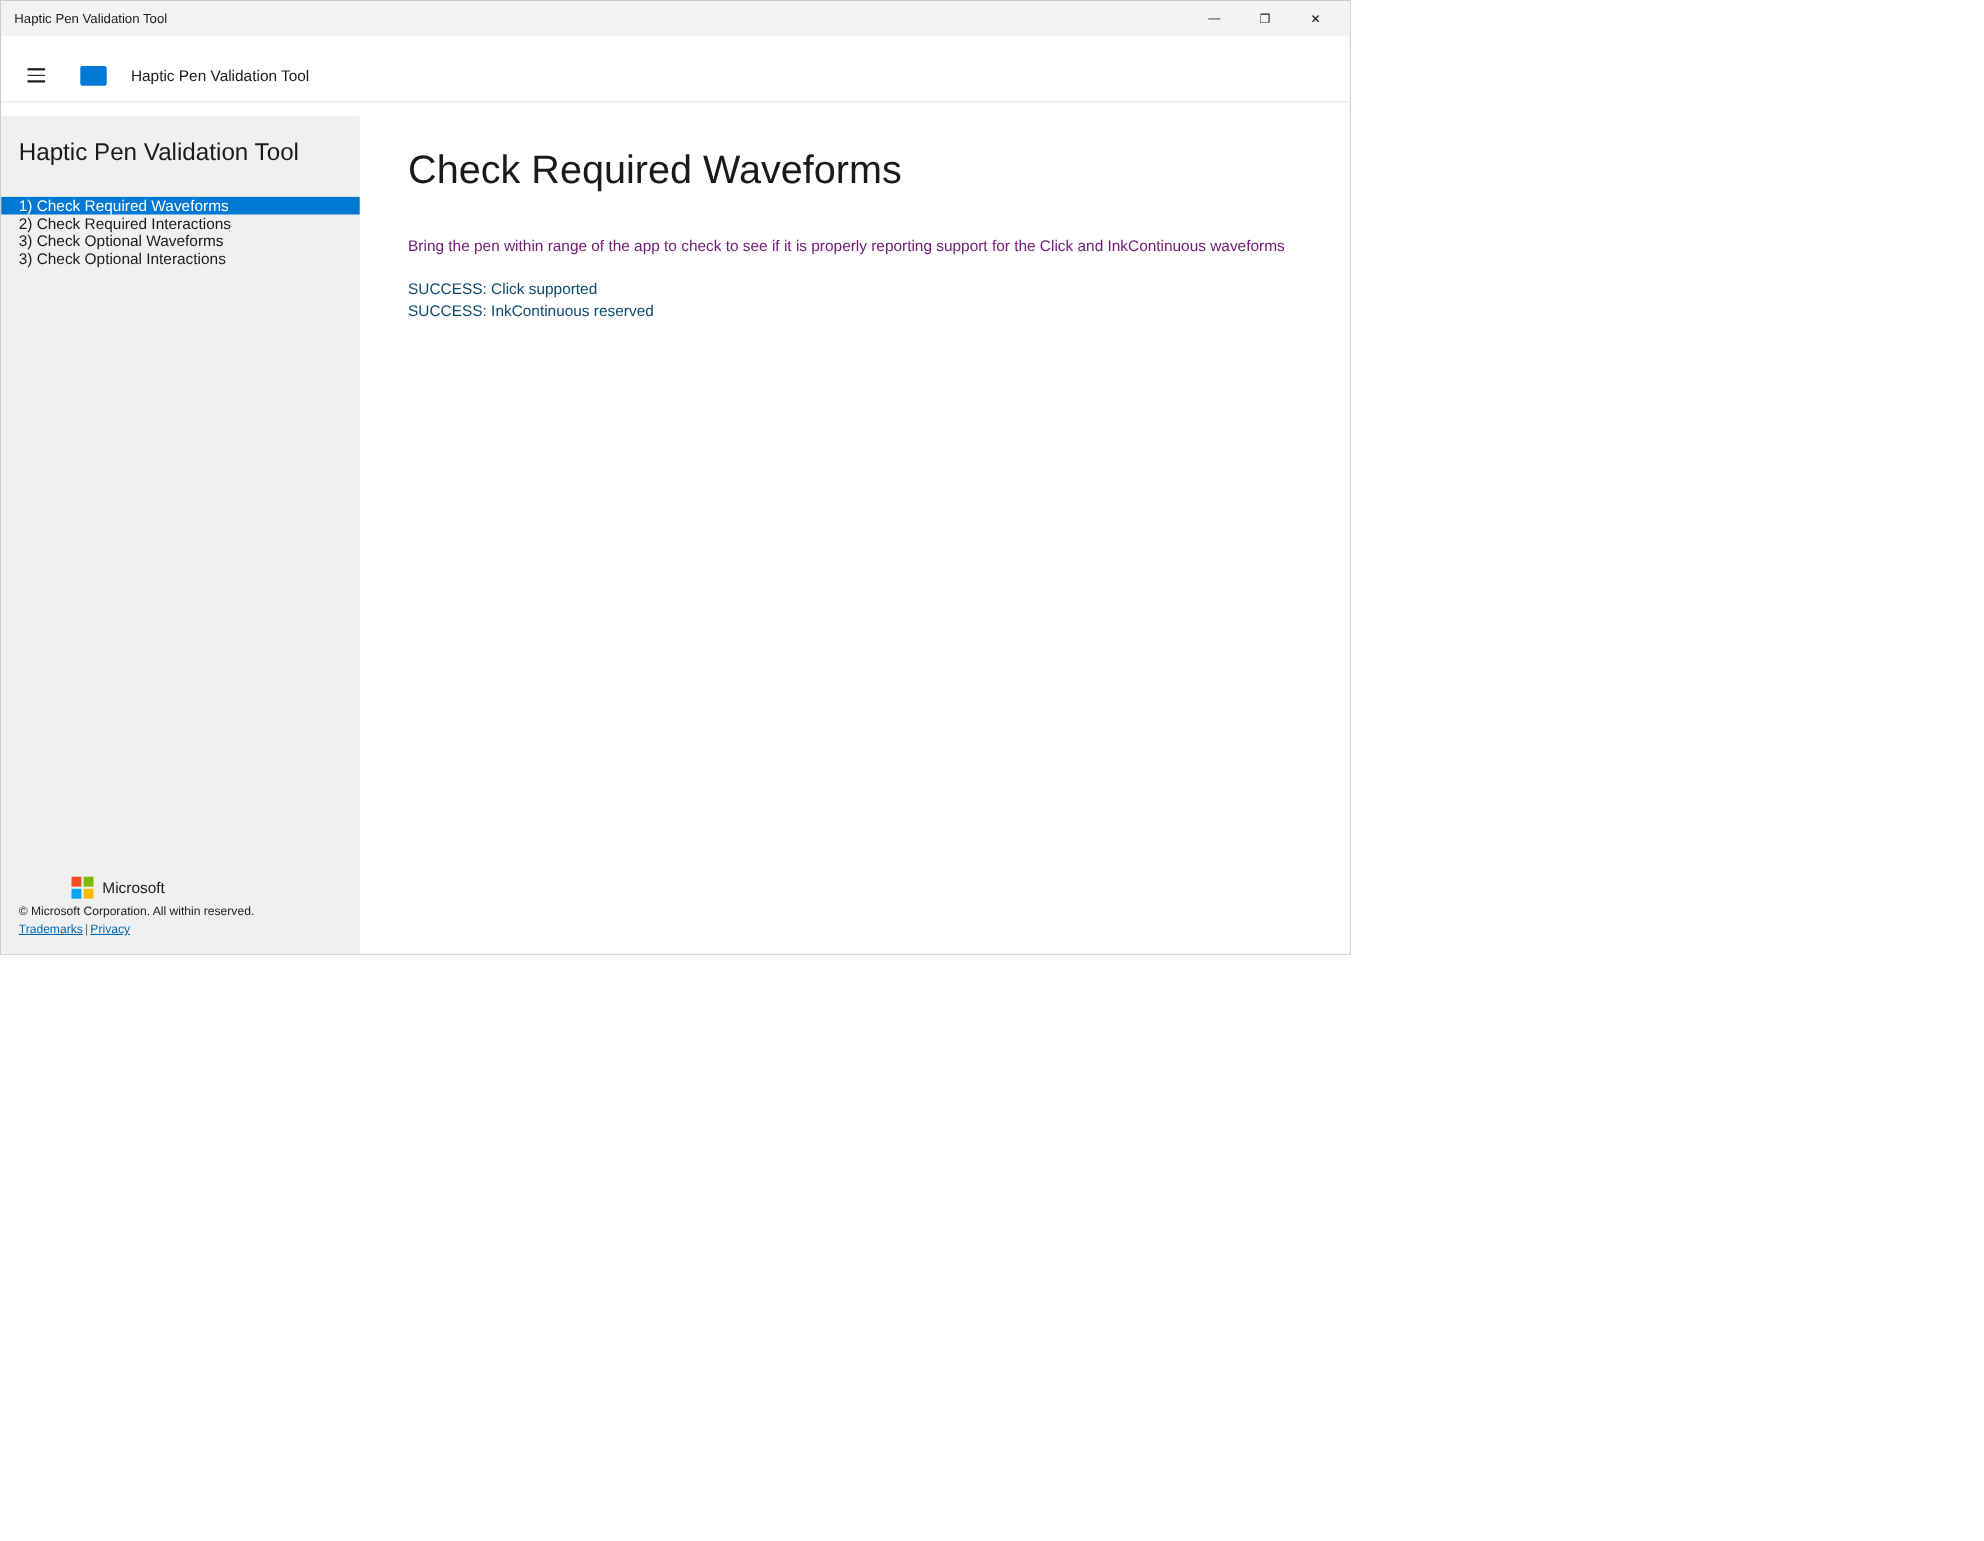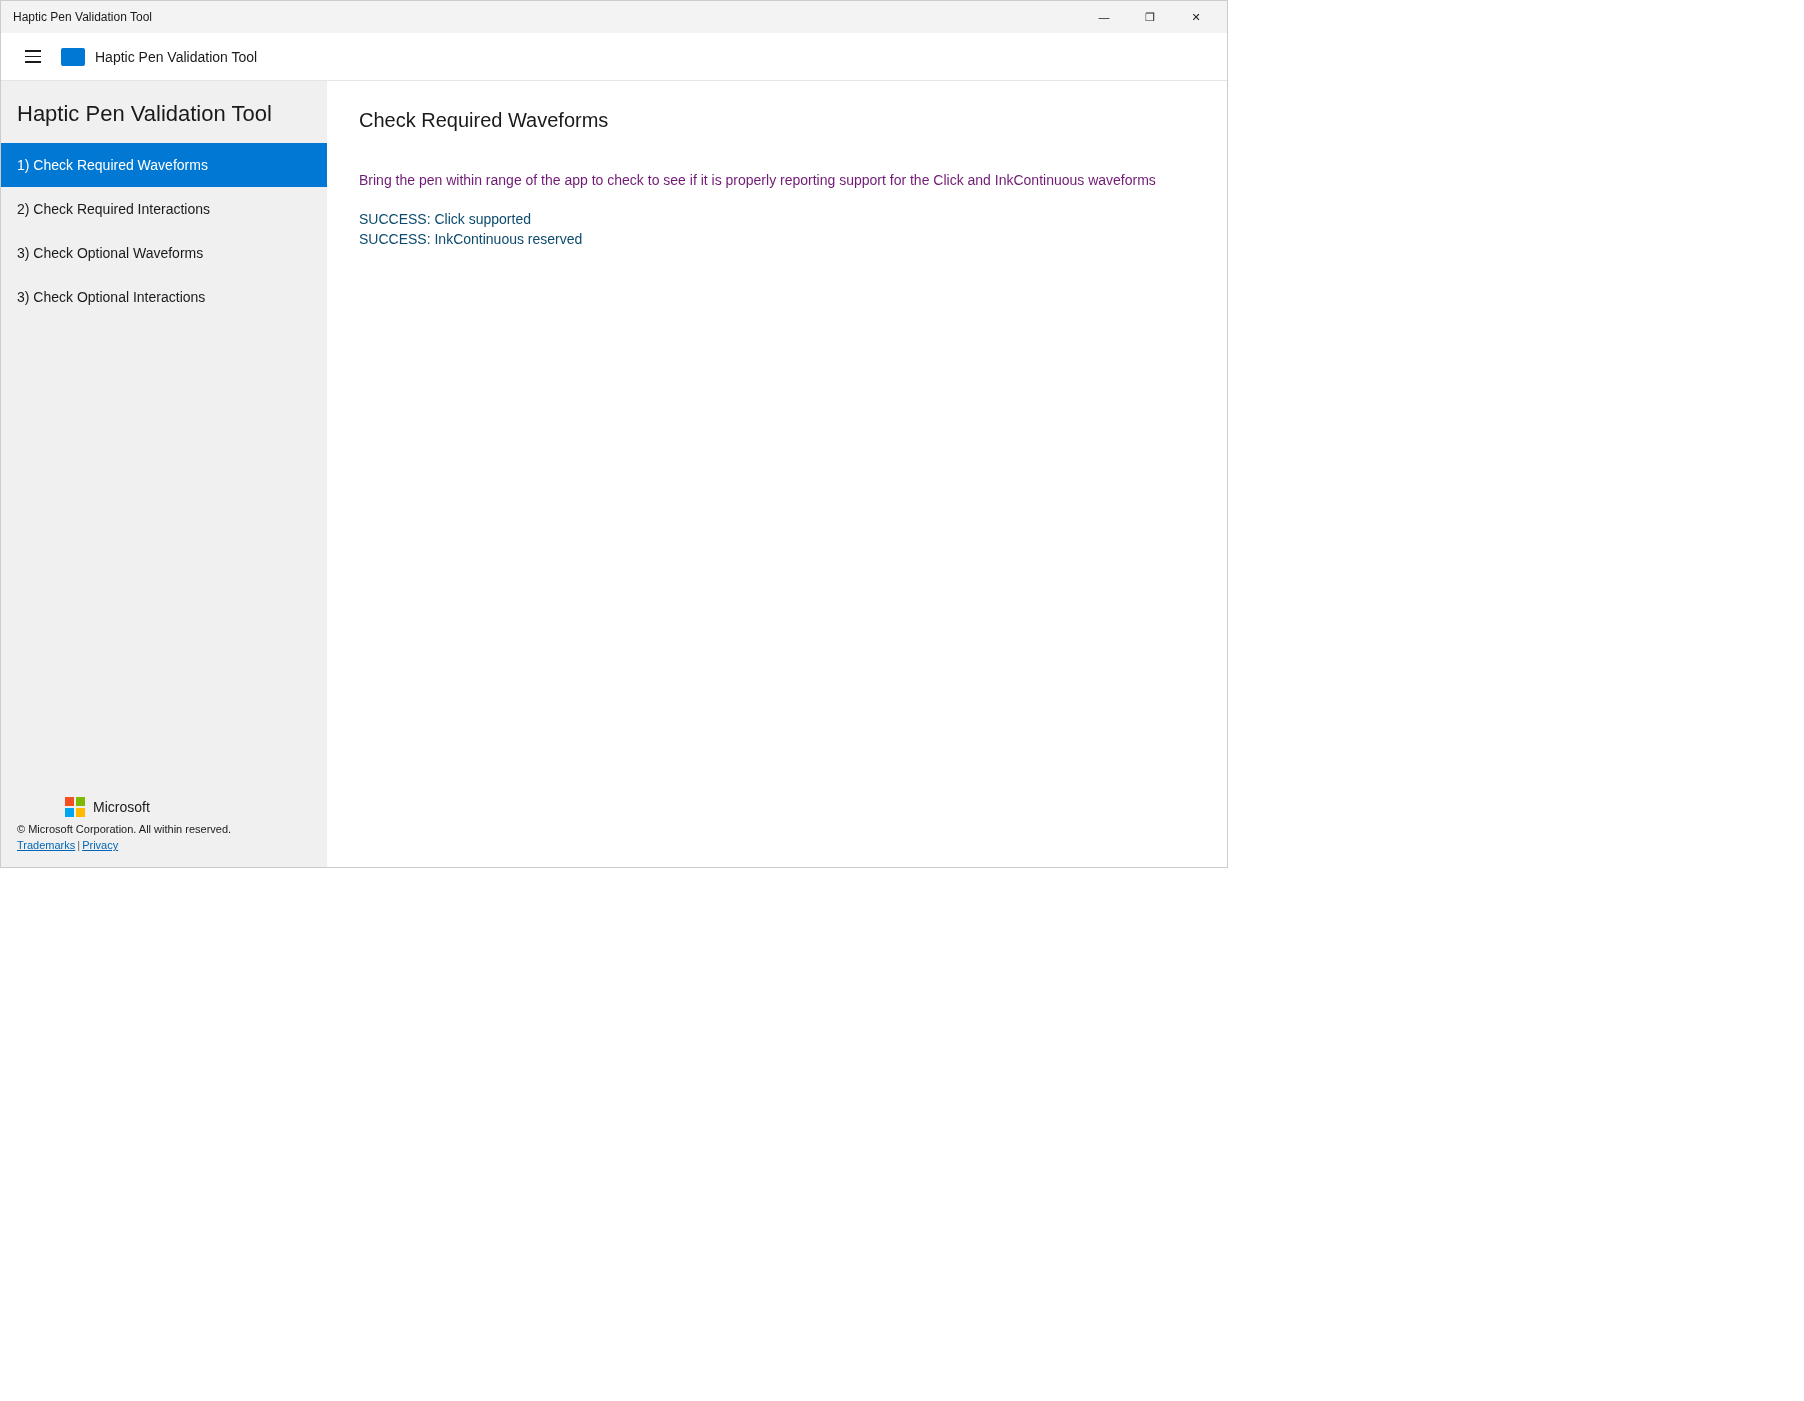--- a/index.html
+++ b/index.html
@@ -1,18 +1,19 @@
 <!DOCTYPE html>
 <html><head>
   <meta charset="utf-8">
   <style>
     * {
       margin: 0;
       padding: 0;
       box-sizing: border-box;
+      gap: 12px;
     }
 
     body {
       font-family: 'Segoe UI', sans-serif;
       background: #fff;
       width: 1228px;
       height: 868px;
       overflow: hidden;
       border: 1px solid #ccc;
       display: flex;
@@ -132,21 +133,21 @@
       padding: 20px 16px 16px 16px;
     }
 
     .nav-items {
       flex: 1;
     }
 
     .nav-item {
       display: flex;
       align-items: center;
-      padding: 14px 16px;
+      padding: 0 16px;
       font-size: 14px;
       color: #1a1a1a;
       cursor: pointer;
       border: none;
       background: transparent;
       width: 100%;
       text-align: left;
     }
 
     .nav-item.active {
@@ -212,21 +213,21 @@
 
     
     .content-area {
       flex: 1;
       background: #fff;
       padding: 28px 32px;
       overflow-y: auto;
     }
 
     .content-title {
-      font-size: 20px;
+      font-size: 36px;
       font-weight: 300;
       color: #1a1a1a;
       margin-bottom: 28px;
     }
 
     .content-description {
       font-size: 14px;
       color: #701a75;
       margin-bottom: 20px;
       line-height: 1.5;

